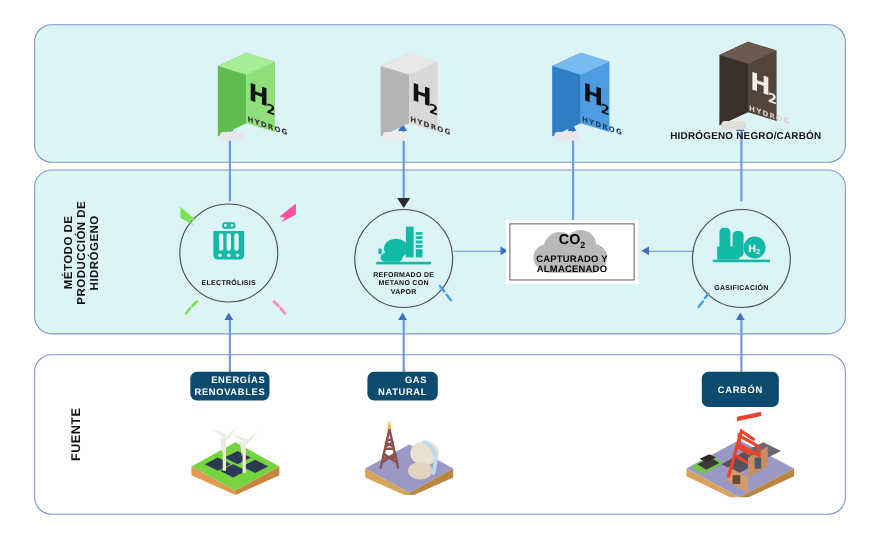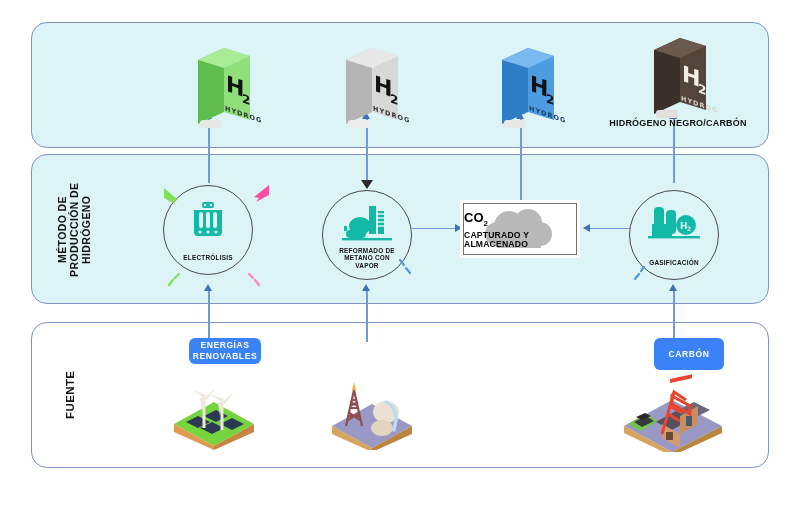--- a/index.html
+++ b/index.html
@@ -45,29 +45,29 @@
           border-radius:50%;background:#ddf4f6;box-sizing:border-box;}
   .circle .ico{position:absolute;left:0;right:0;top:13px;display:flex;justify-content:center;}
   .circle .cap{position:absolute;left:-16px;right:-16px;bottom:12px;text-align:center;
                font-size:6.4px;font-weight:bold;color:#111;line-height:1.22;letter-spacing:.25px;}
 
   
   #co2-box{position:absolute;left:463px;top:203px;width:114px;height:52px;background:#fff;
            border:1.6px solid #6e6e6e;box-sizing:border-box;overflow:hidden;
            box-shadow:0 0 0 3px #fff;}
   #co2-box .clouds{position:absolute;left:0;top:0;width:114px;height:52px;}
-  #co2-text{position:absolute;left:0;right:0;top:7px;text-align:left;z-index:2;}
+  #co2-text{position:absolute;left:0;right:0;top:7px;text-align:center;z-index:2;}
   #co2-title{font-size:13px;font-weight:bold;color:#000;line-height:1;}
   #co2-title sub{font-size:8px;}
   #co2-sub{font-size:8.6px;font-weight:bold;color:#000;line-height:1.15;margin-top:3px;letter-spacing:.2px;}
 
   
-  .badge{position:absolute;background:#3b82f6;color:#fff;border-radius:6px;
-         font-size:8.5px;font-weight:bold;text-align:center;letter-spacing:.6px;
-         display:flex;align-items:center;justify-content:center;line-height:1.25;margin-left:16px;}
+  .badge{position:absolute;background:#0c4a6e;color:#fff;border-radius:6px;
+         font-size:8.5px;font-weight:bold;text-align:right;letter-spacing:.6px;
+         display:flex;align-items:center;justify-content:center;line-height:1.25;}
   .scene{position:absolute;}
 
   
   .deco{position:absolute;}
 </style>
 </head>
 <body>
 
 <div class="stage">
 
@@ -257,20 +257,22 @@
     </svg>
     <div id="co2-text">
       <div id="co2-title"><span>CO</span><sub>2</sub></div>
       <div id="co2-sub" style="white-space:pre-line;">CAPTURADO Y
 ALMACENADO</div>
     </div>
   </div>
 
   <div class="badge" style="left:173px;top:338px;width:72px;height:26px;white-space:pre-line;">ENERGÍAS
 RENOVABLES</div>
+  <div class="badge" style="left:334px;top:338px;width:64px;height:26px;white-space:pre-line;">GAS
+NATURAL</div>
   <div class="badge" style="left:638px;top:338px;width:70px;height:32px;">CARBÓN</div>
 
   <div class="scene" style="left:166px;top:372px;">
     <svg width="96" height="78" viewBox="0 0 96 78">
       <path d="M8 52 L48 30 L88 52 L48 74 Z" fill="#76d43f"></path>
       <path d="M8 52 L8 60 L48 78 L48 74 Z" fill="#e09a4f"></path>
       <path d="M48 74 L48 78 L88 60 L88 52 Z" fill="#c7853f"></path>
       <g fill="#2b3a52">
         <path d="M20 50 L32 44 L44 50 L32 56 Z"></path>
         <path d="M38 44 L50 38 L62 44 L50 50 Z"></path>

